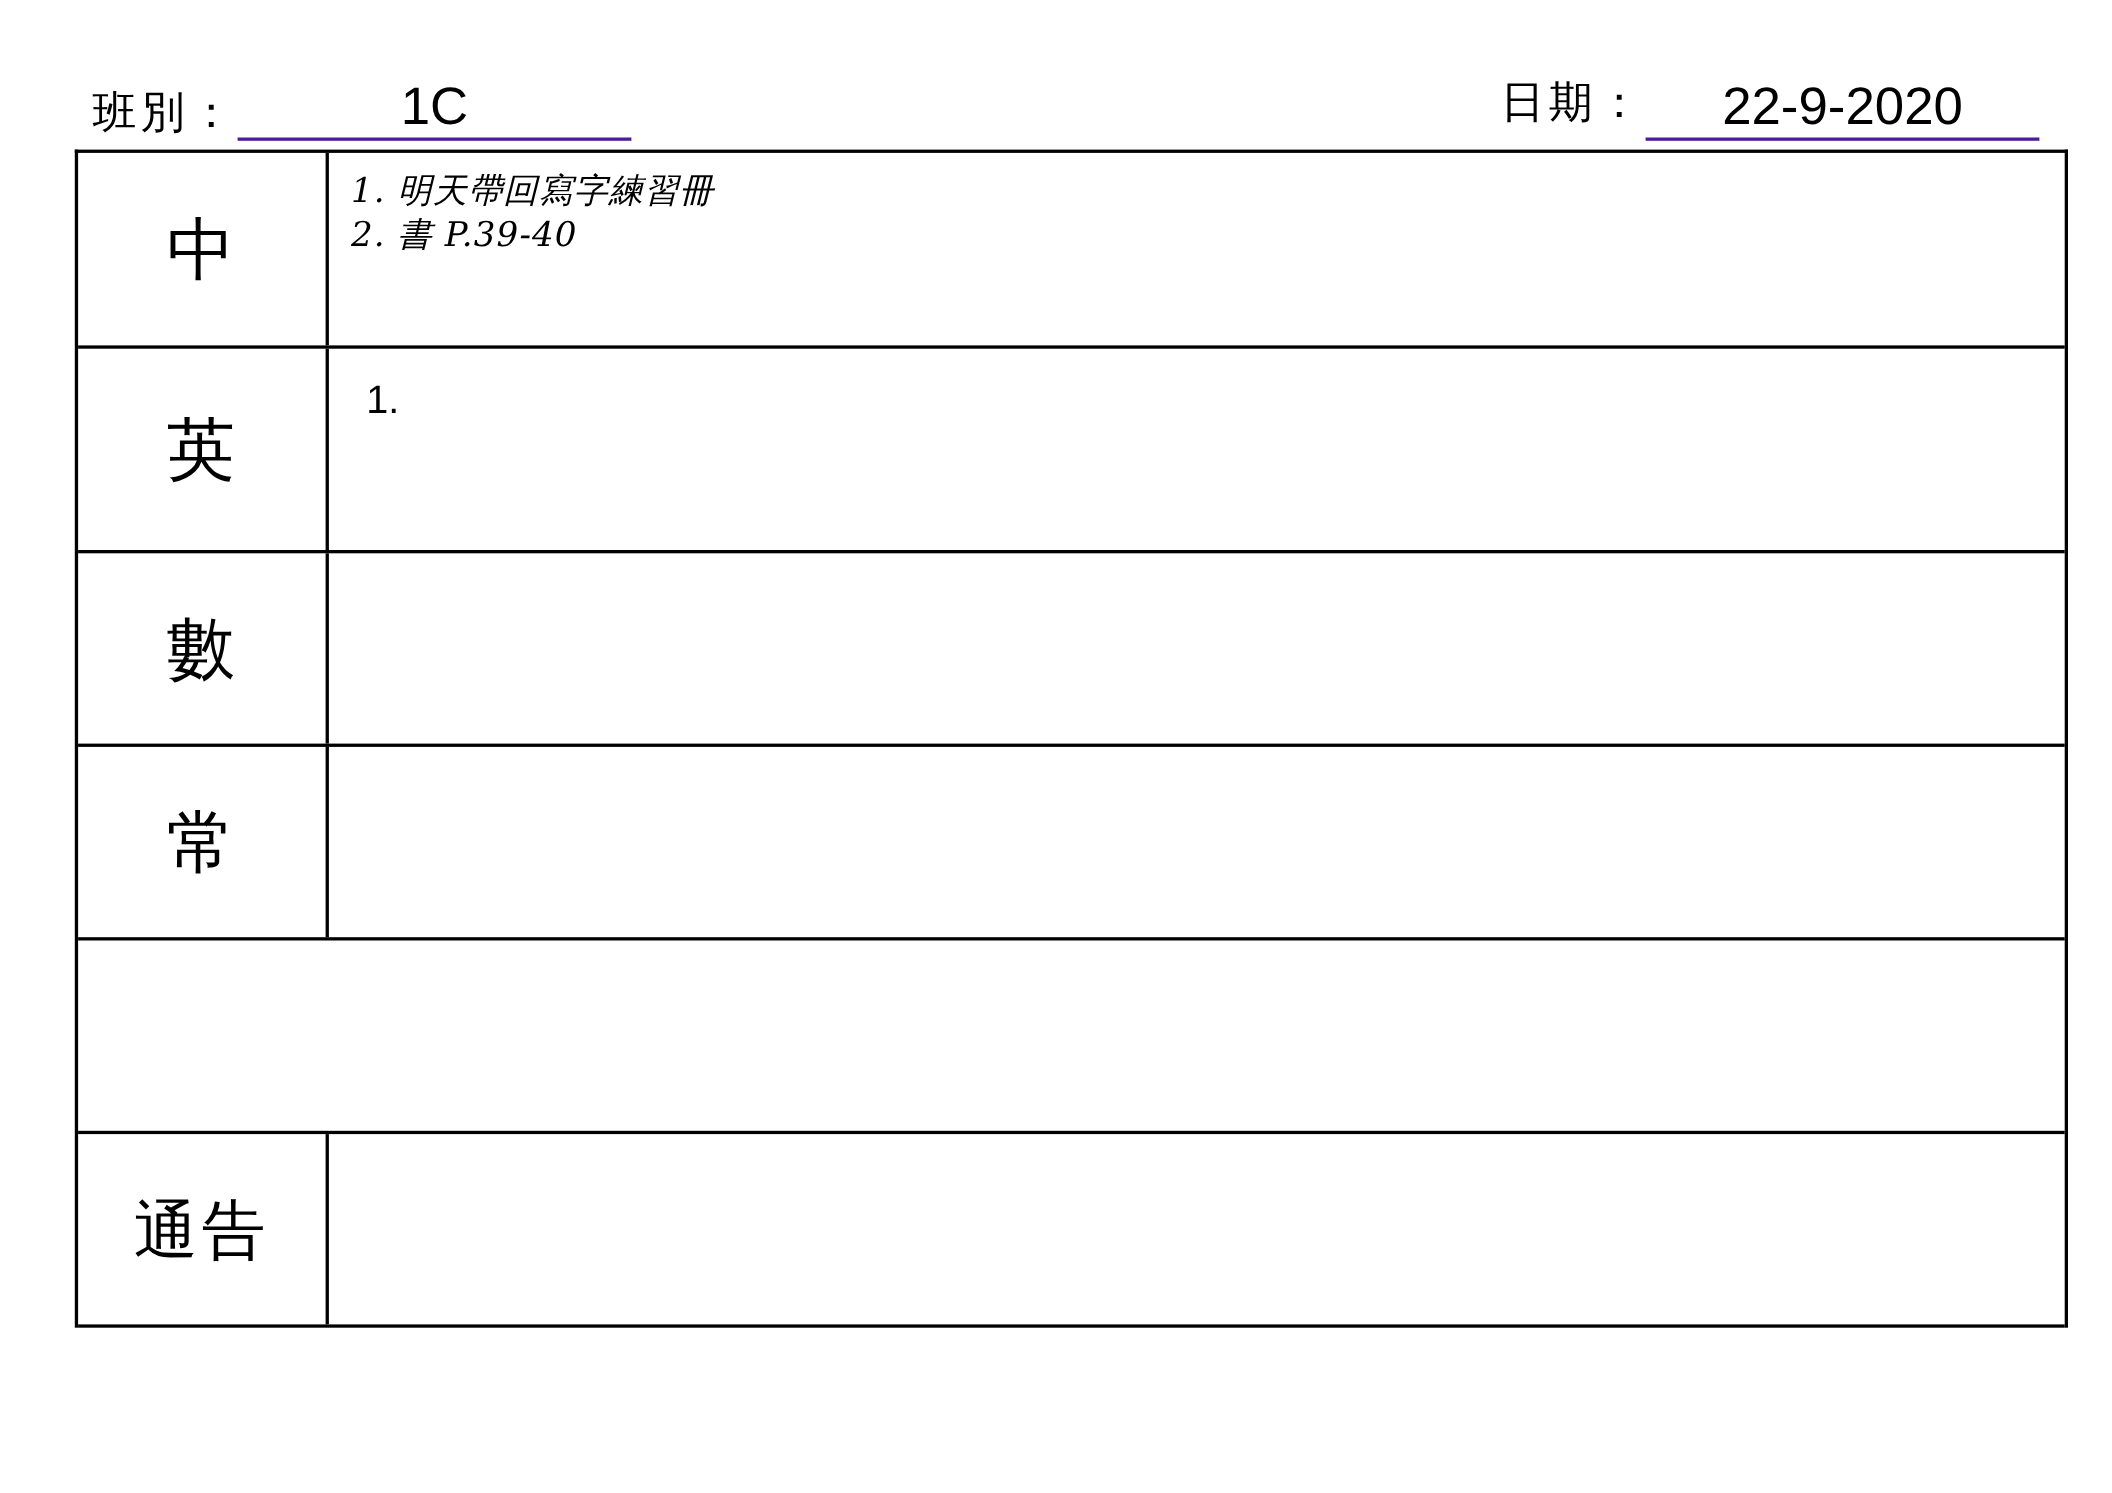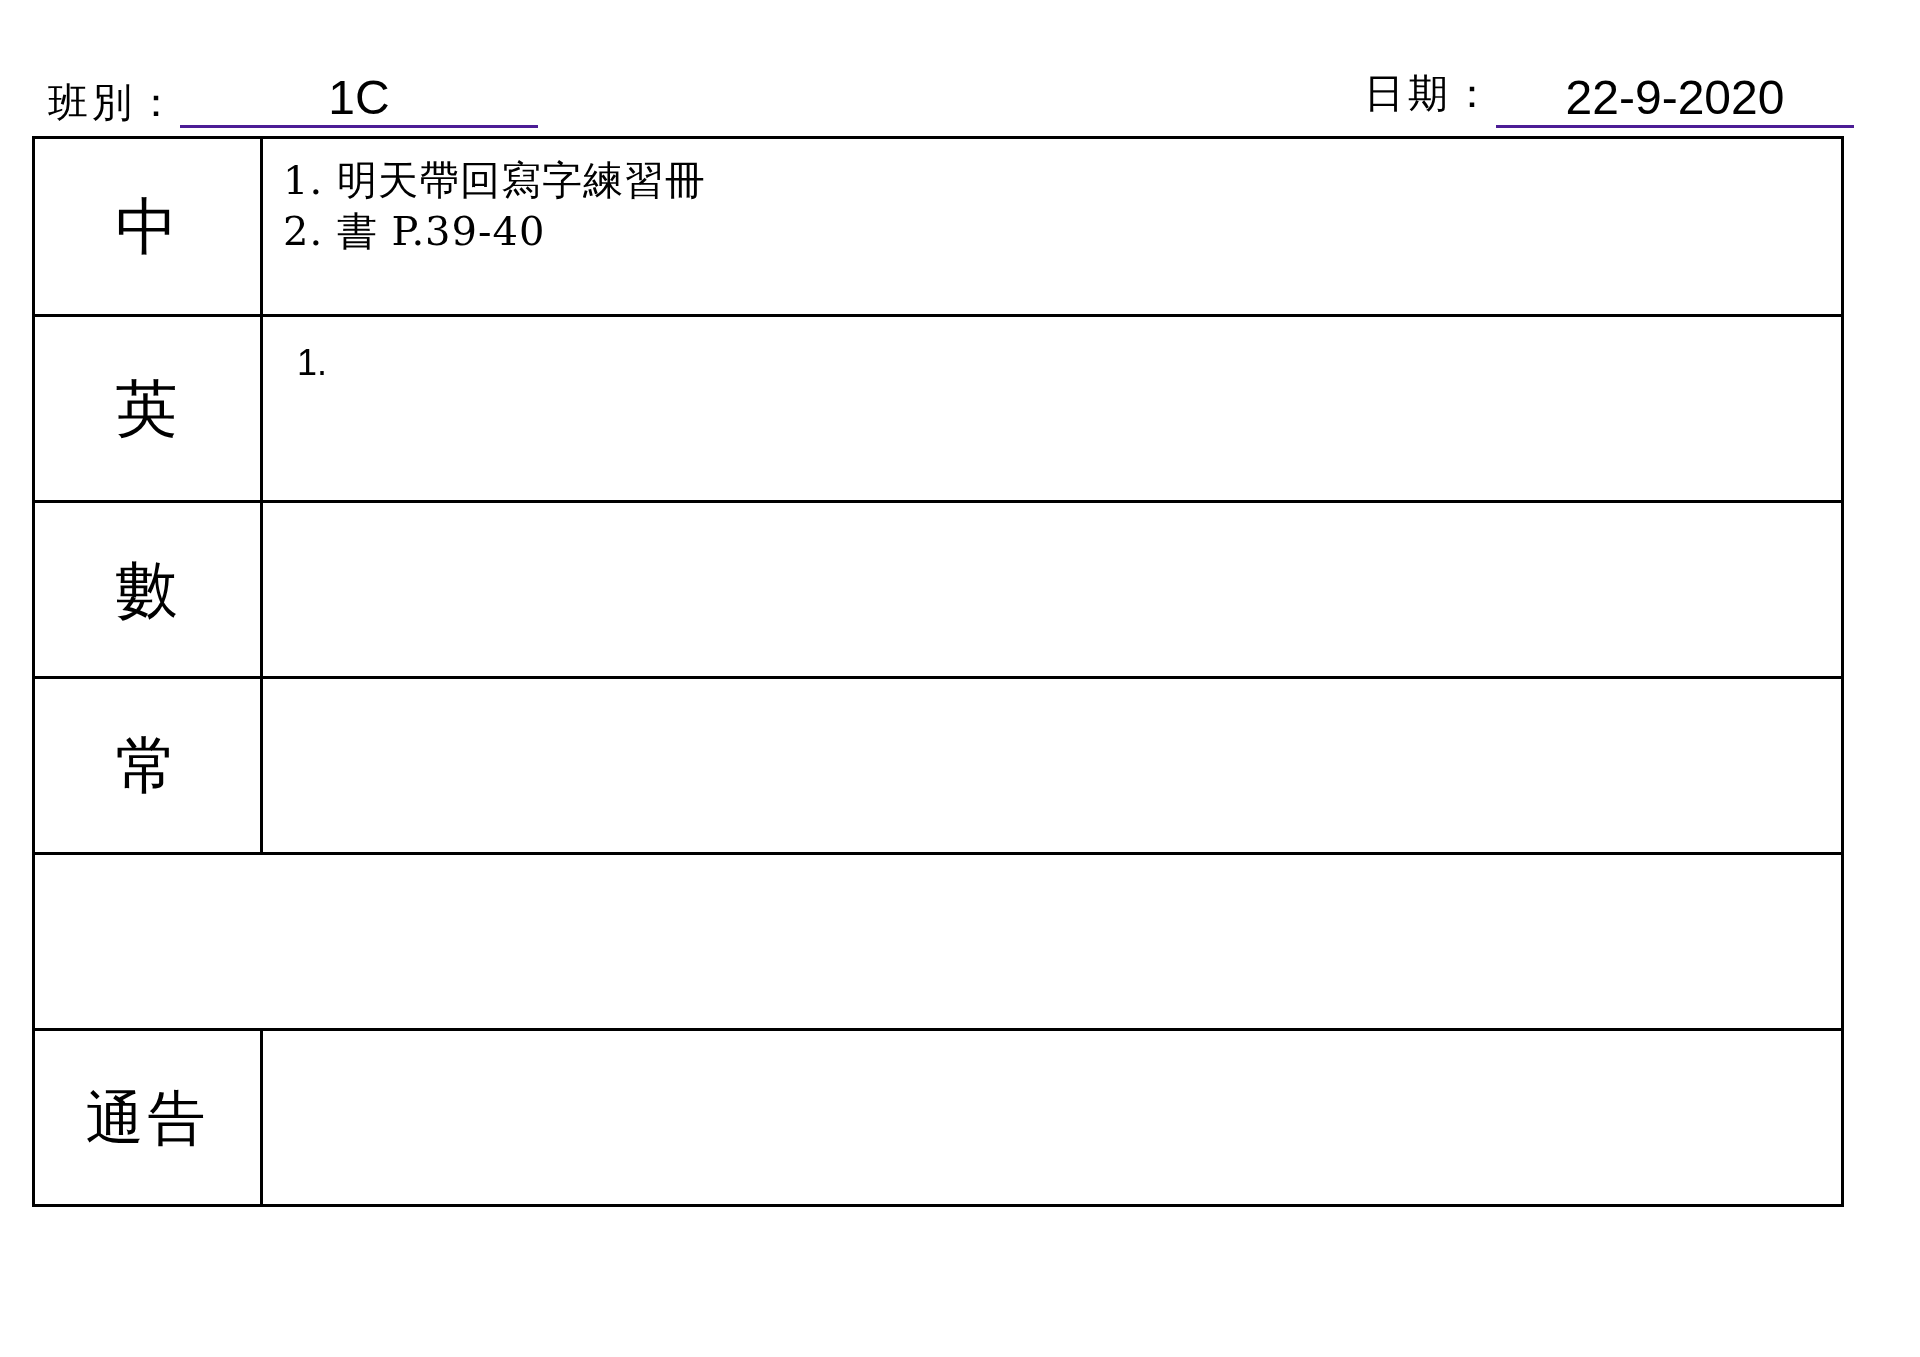--- a/index.html
+++ b/index.html
@@ -11,21 +11,21 @@
     width: 1920px;
     height: 1357px;
     font-family: "Liberation Sans", sans-serif;
     color: #000000;
     overflow: hidden;
   }
   .page {
     width: 1920px;
     height: 1335px;
     box-sizing: border-box;
-    padding: 44px 48px 0 32px;
+    padding: 44px 48px 0 68px;
     position: relative;
   }
 
   
   .header {
     display: flex;
     align-items: flex-end;
     height: 84px;
     padding: 0 10px 0 16px;
     box-sizing: border-box;
@@ -101,22 +101,23 @@
     box-sizing: border-box;
     padding: 16px 20px 10px 20px;
   }
   .content-line {
     font-size: 33px;
     line-height: 1.28;
     white-space: nowrap;
   }
   .content-line.cjk {
     font-family: "DejaVu Serif", "Liberation Serif", serif;
-    font-size: 40px;
+    font-size: 31px;
     letter-spacing: 1px;
+    font-style: italic;
   }
   .en-item {
     display: flex;
     font-size: 36px;
     line-height: 1.35;
     padding-top: 6px;
   }
   .en-num {
     flex: 0 0 76px;
     padding-left: 14px;

